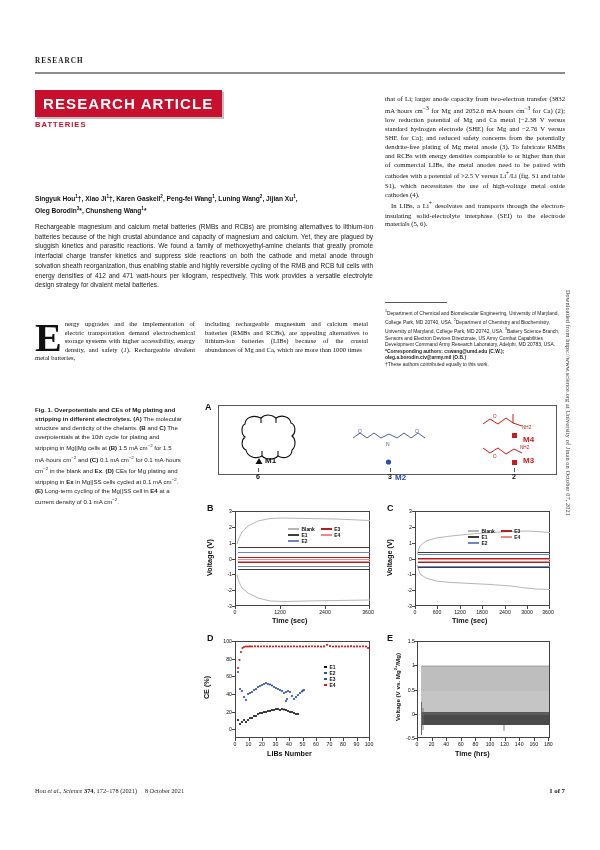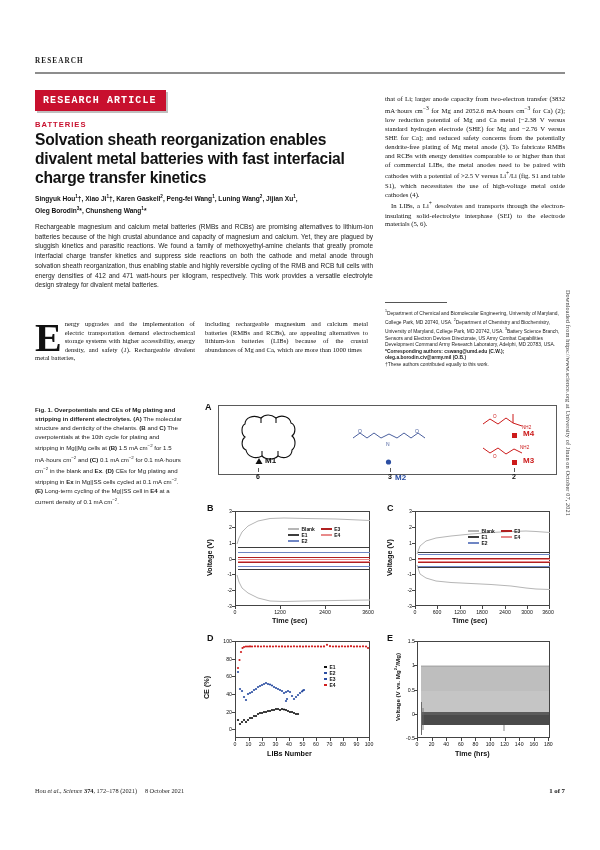--- a/index.html
+++ b/index.html
@@ -20,22 +20,22 @@
     font-weight:bold;font-size:7.2px;letter-spacing:1.1px;
     color:#1a1a1a;
   }
   .header-rule{
     position:absolute;left:35px;top:72px;width:530px;height:1.6px;
     background:#8d8d8d;
   }
   .ra-badge{
     position:absolute;left:35px;top:90px;
     background:#c8102e;color:#fff;
-    font-family:Liberation Mono, monospace;
-    font-weight:bold;font-size:10px;letter-spacing:1.1px;
+    font-family:Liberation Sans, sans-serif;
+    font-weight:bold;font-size:15px;letter-spacing:1.1px;
     padding:5px 9px 5px 8px;
     box-shadow:2px 2px 0 rgba(0,0,0,0.25);
   }
   .section-label{
     position:absolute;left:35px;top:120px;
     font-family:"Liberation Sans",sans-serif;
     font-weight:bold;font-size:7.6px;letter-spacing:1px;
     color:#c8102e;
   }
   .title{
@@ -187,21 +187,20 @@
 </style>
 </head>
 <body>
 
 <div class="page">
 
   <div class="research-kicker">RESEARCH</div>
   <div class="header-rule"></div>
   <div class="ra-badge">RESEARCH ARTICLE</div>
   <div class="section-label">BATTERIES</div>
-  <div class="title">Solvation sheath reorganization enables divalent metal batteries with fast interfacial charge transfer kinetics</div>
 
   <div class="authors">
     <span>Singyuk Hou<sup>1</sup>†, Xiao Ji<sup>1</sup>†, Karen Gaskell<sup>2</sup>, Peng-fei Wang<sup>1</sup>, Luning Wang<sup>2</sup>, Jijian Xu<sup>1</sup>,</span><br>
     <span>Oleg Borodin<sup>3</sup>*, Chunsheng Wang<sup>1</sup>*</span>
   </div>
 
   <div class="abstract">Rechargeable magnesium and calcium metal batteries (RMBs and RCBs) are promising alternatives to lithium-ion batteries because of the high crustal abundance and capacity of magnesium and calcium. Yet, they are plagued by sluggish kinetics and parasitic reactions. We found a family of methoxyethyl-amine chelants that greatly promote interfacial charge transfer kinetics and suppress side reactions on both the cathode and metal anode through solvation sheath reorganization, thus enabling stable and highly reversible cycling of the RMB and RCB full cells with energy densities of 412 and 471 watt-hours per kilogram, respectively. This work provides a versatile electrolyte design strategy for divalent metal batteries.</div>
 
   <div class="col-left">
     <span class="dropcap">E</span><span>nergy upgrades and the implementation of electric transportation demand electrochemical storage systems with higher accessibility, energy density, and safety (<i>1</i>). Rechargeable divalent metal batteries,</span>
@@ -261,21 +260,21 @@
       </svg>
 
       <svg width="56" height="20" style="position:absolute;left:262px;top:5px;">
         <g stroke="#cc1b1b" stroke-width="1" fill="none">
           <polyline points="2,13 9,8 17,13 25,7 32,12 32,3"></polyline>
           <polyline points="32,12 41,15"></polyline>
         </g>
         <text x="12" y="7" font-size="4.6" fill="#cc1b1b" font-family="Liberation Sans, sans-serif">O</text>
         <text x="41" y="18" font-size="4.6" fill="#cc1b1b" font-family="Liberation Sans, sans-serif">NH2</text>
       </svg>
-      <div class="mol-label red" style="left:304px;top:23px;">M4</div>
+      <div class="mol-label red" style="left:304px;top:29px;">M4</div>
       <svg width="8" height="8" style="position:absolute;left:292px;top:25px;">
         <rect x="1" y="2" width="5" height="5" fill="#cc1b1b"></rect>
       </svg>
 
       <svg width="56" height="20" style="position:absolute;left:262px;top:37px;">
         <g stroke="#cc1b1b" stroke-width="1" fill="none">
           <polyline points="2,5 9,10 17,5 25,11 33,6 41,10"></polyline>
         </g>
         <text x="12" y="15" font-size="4.6" fill="#cc1b1b" font-family="Liberation Sans, sans-serif">O</text>
         <text x="39" y="6" font-size="4.6" fill="#cc1b1b" font-family="Liberation Sans, sans-serif">NH2</text>

